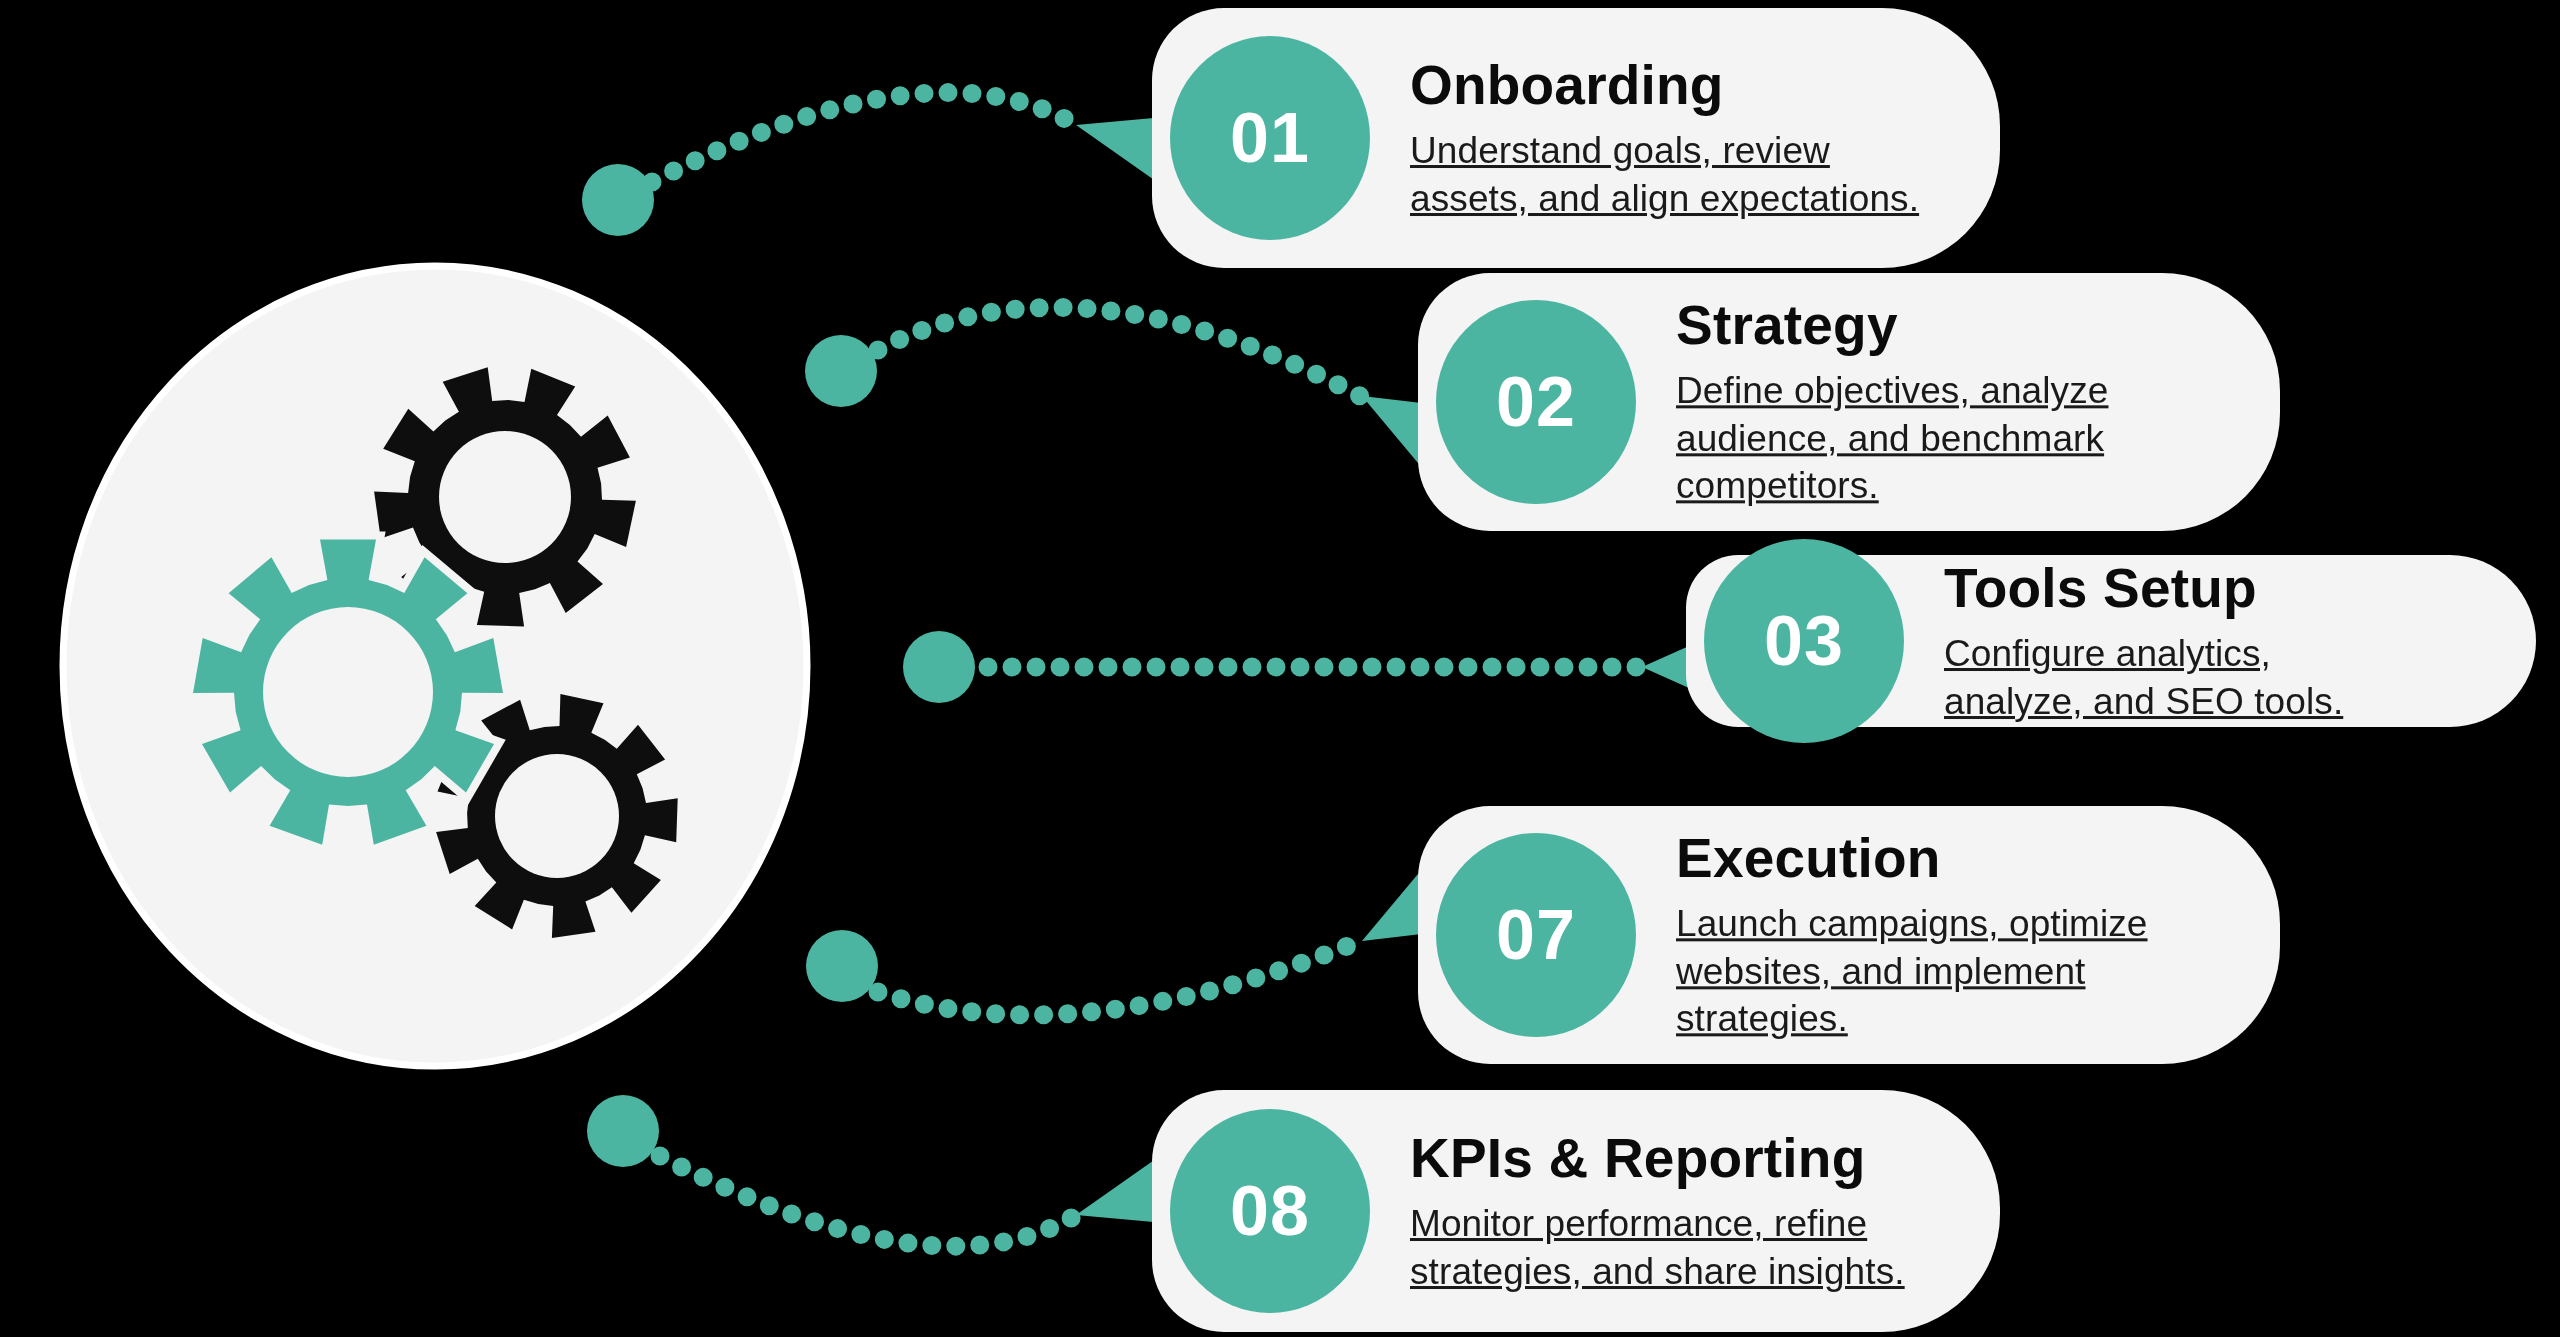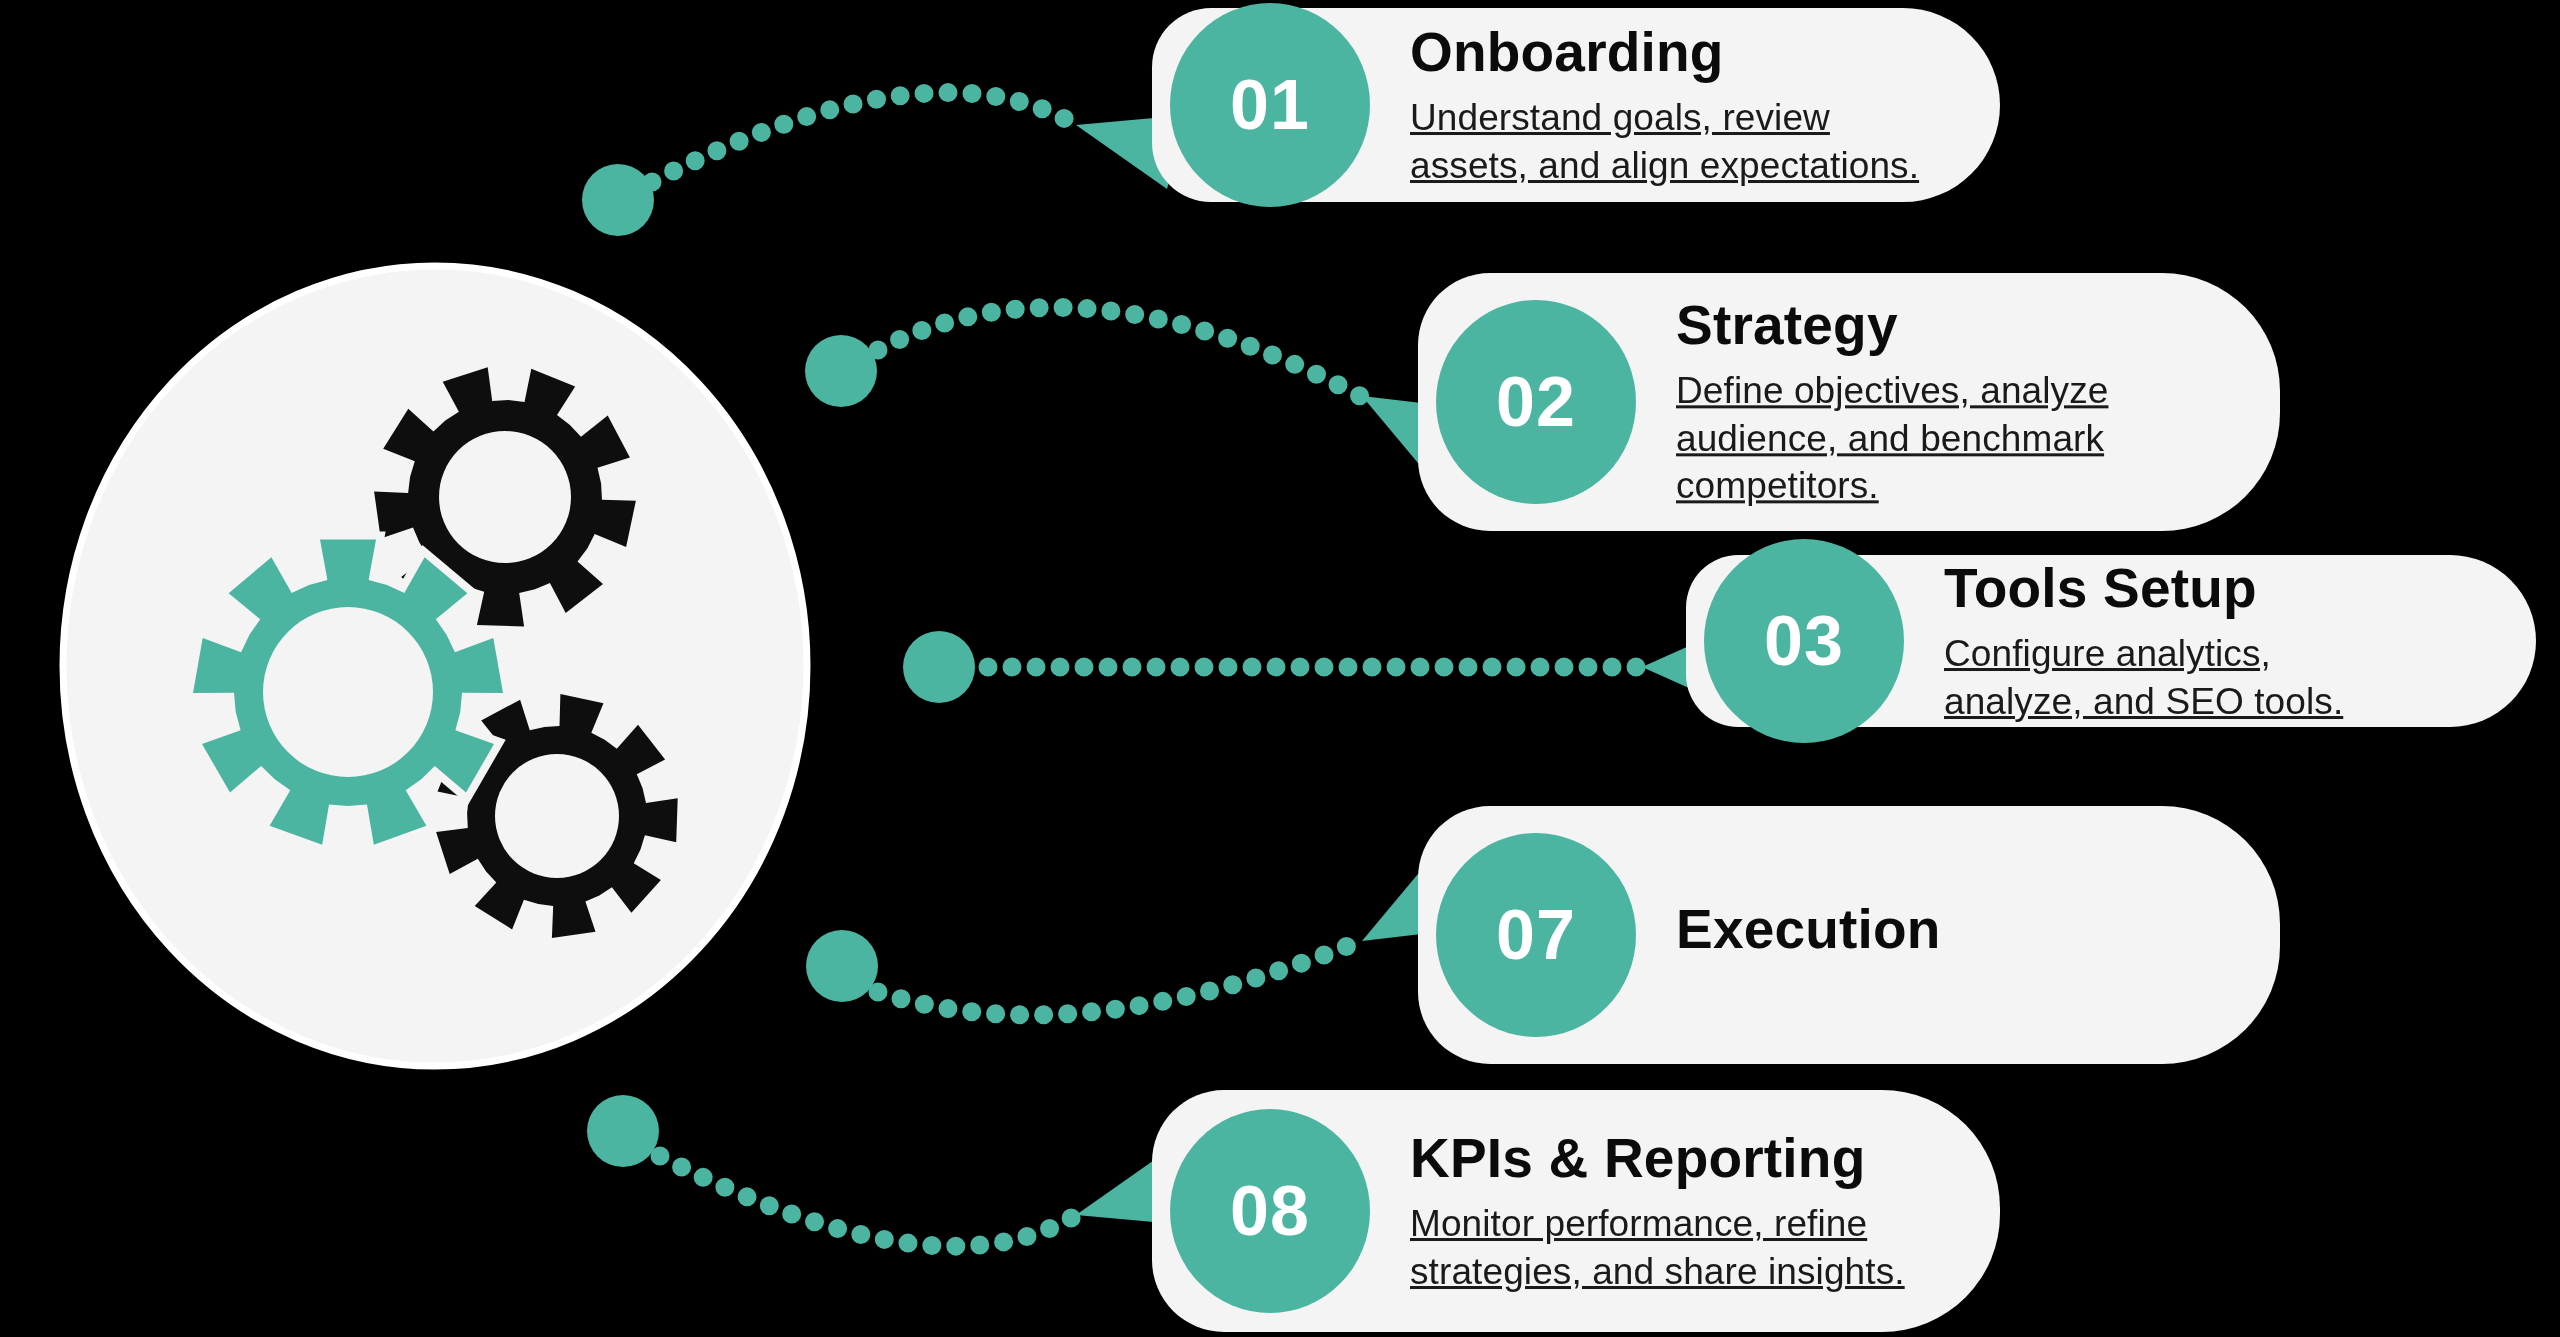--- a/index.html
+++ b/index.html
@@ -25,21 +25,21 @@
   .gear-accent{fill:var(--accent);stroke:var(--card-background);stroke-width:16;paint-order:stroke;}
   .gear-hole{fill:var(--card-background);}
   .start-dot{fill:var(--accent);}
   .dotline{fill:none;stroke:var(--accent);stroke-width:19;stroke-linecap:round;stroke-dasharray:0 24;}
   .tail{fill:var(--accent);}
 
   .card{
     position:absolute;z-index:2;background:var(--card-background);
     border-radius:72px 118px 118px 72px;
   }
-  .c1{left:1152px;top:8px;width:848px;height:194px;}
+  .c1{left:1152px;top:8px;width:848px;height:260px;}
   .c2{left:1418px;top:273px;width:862px;height:258px;}
   .c3{left:1686px;top:555px;width:850px;height:172px;}
   .c4{left:1418px;top:806px;width:862px;height:258px;}
   .c5{left:1152px;top:1090px;width:848px;height:242px;}
 
   .badge{
     position:absolute;left:18px;top:50%;transform:translateY(-50%);
     width:200px;height:204px;border-radius:50%;
     background:var(--accent);
     display:flex;align-items:center;justify-content:center;
@@ -128,20 +128,23 @@
 analyze, and SEO tools.</p>
     </div>
   </section>
 
   <section class="card c4">
     <div class="badge">
       <span>07</span>
     </div>
     <div class="content">
       <h2>Execution</h2>
+      <p>Launch campaigns, optimize
+websites, and implement
+strategies.</p>
     </div>
   </section>
 
   <section class="card c5">
     <div class="badge">
       <span>08</span>
     </div>
     <div class="content">
       <h2>KPIs &amp; Reporting</h2>
       <p>Monitor performance, refine

